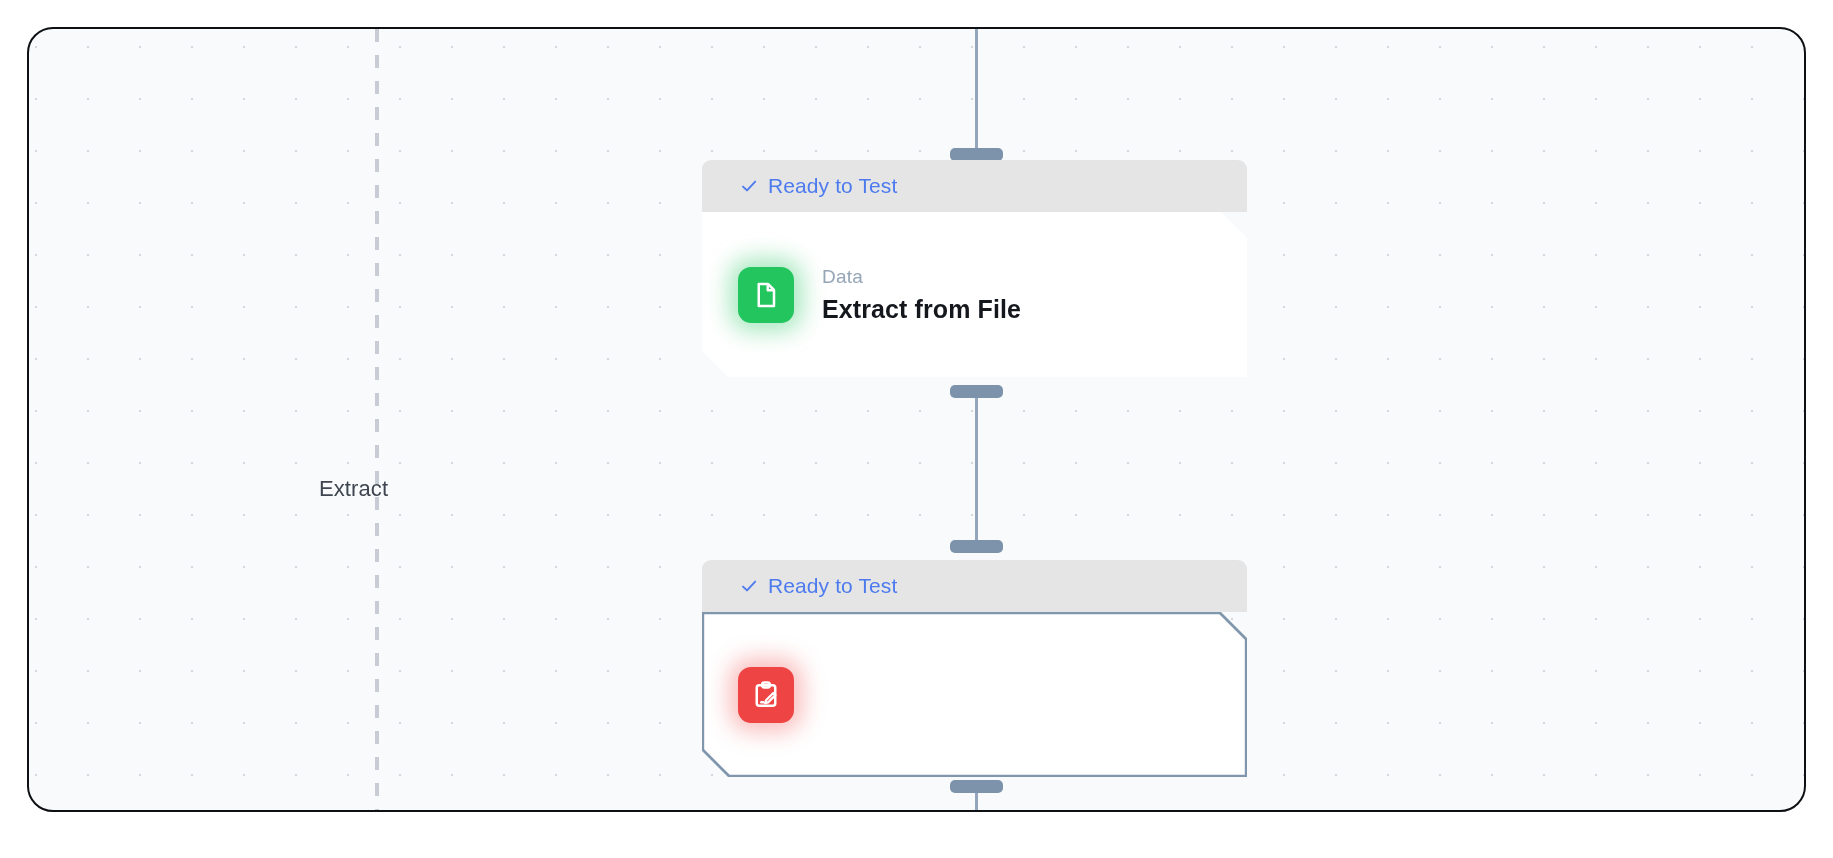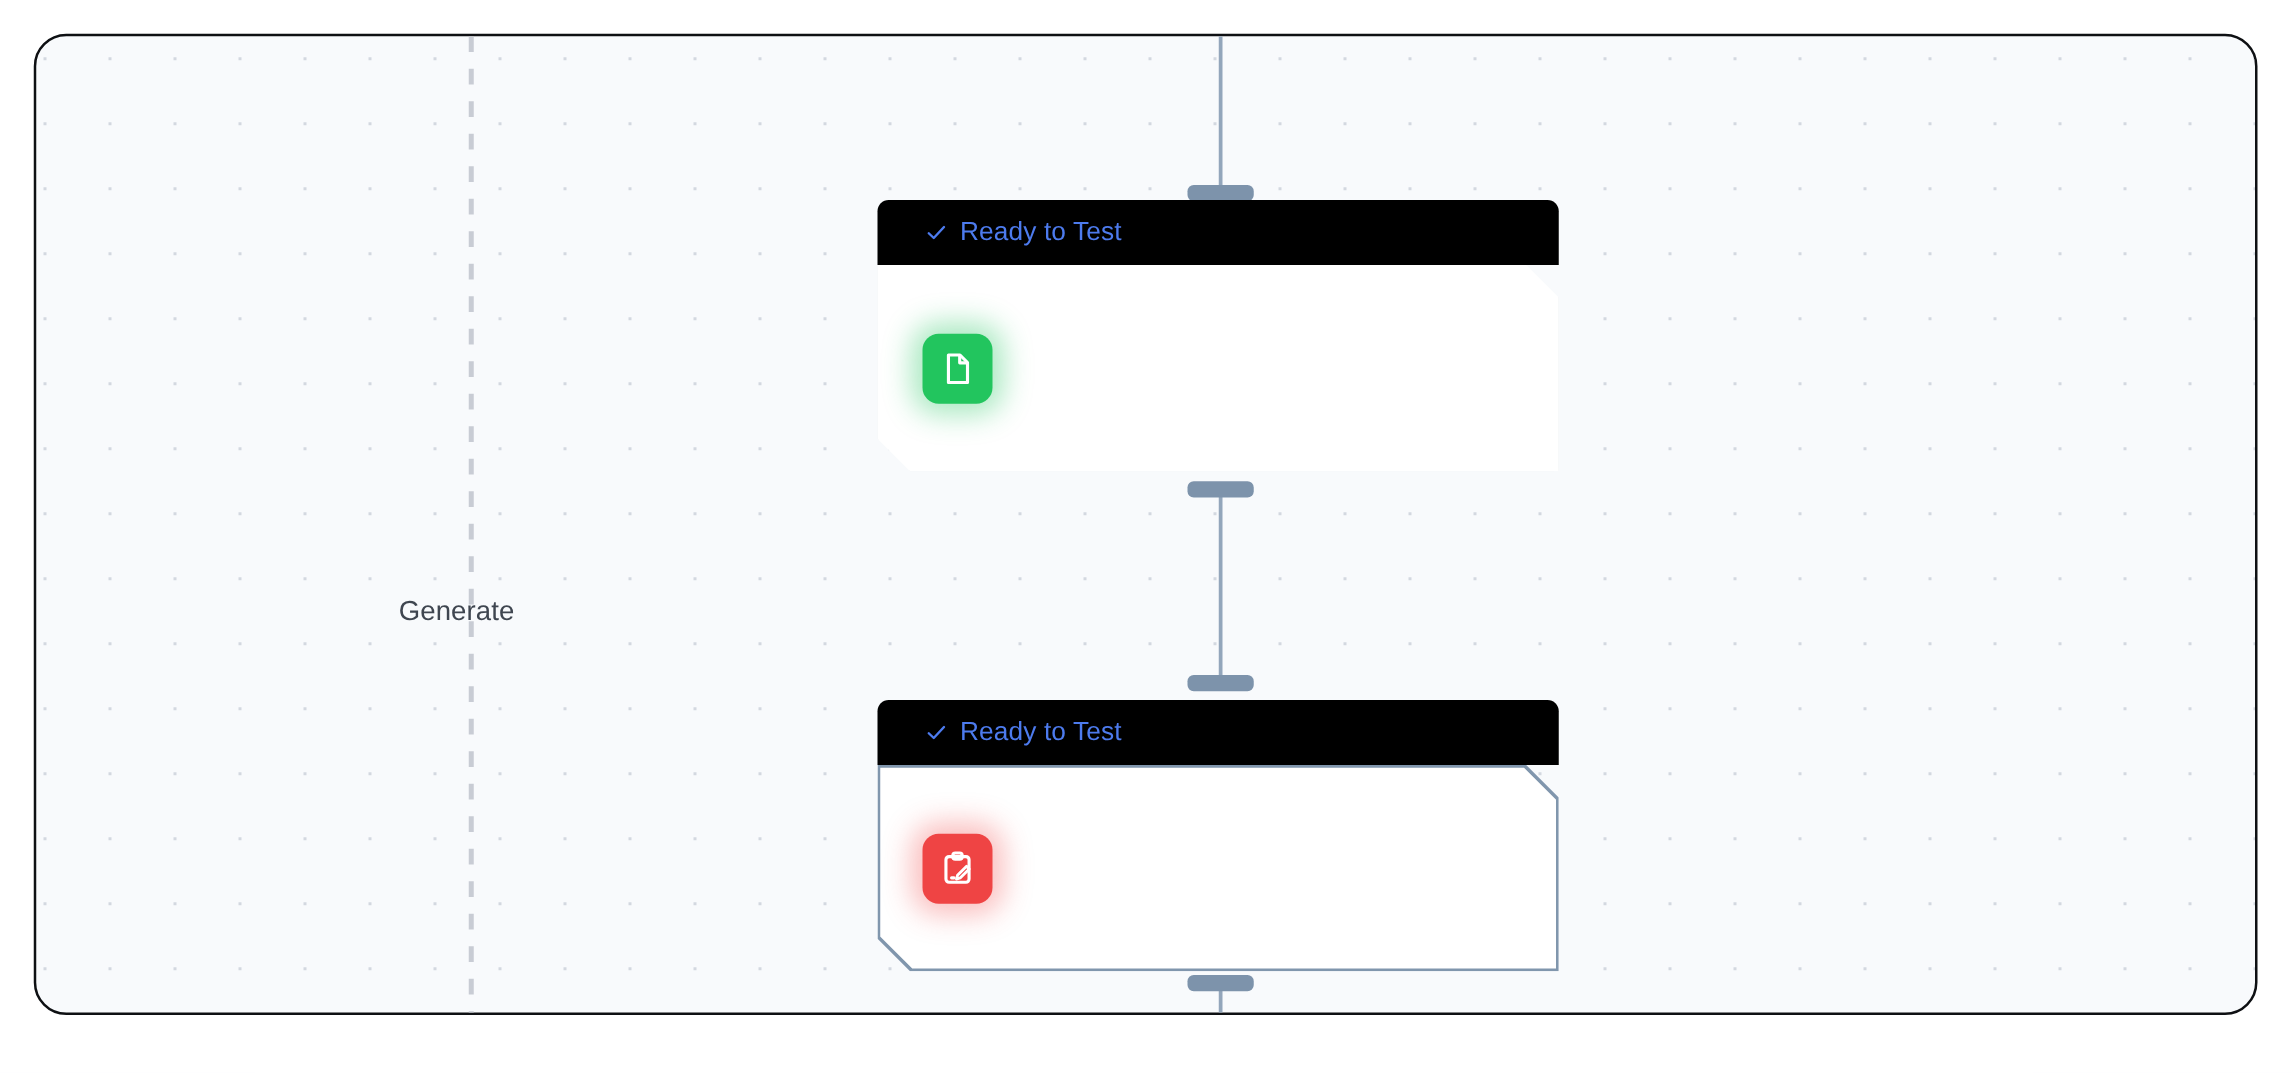--- a/index.html
+++ b/index.html
@@ -97,21 +97,21 @@
   
   .node {
     position: absolute;
     width: 545px;
   }
   #node-extract  { left: 673px; top: 131px; }
   #node-generate { left: 673px; top: 531px; }
 
   .node-status {
     height: 52px;
-    background: #000000;
+    background: #e5e5e5;
     border-radius: 9px 9px 0 0;
     display: flex;
     align-items: center;
     padding-left: 38px;
     gap: 10px;
   }
   .status-check {
     width: 18px;
     height: 18px;
     display: block;
@@ -177,21 +177,21 @@
 </head>
 <body>
 
 <div id="app-frame">
 
   <div id="canvas">
 
     <div id="grid-dots"></div>
 
     <div id="lane-divider"></div>
-    <div id="lane-label">Generate</div>
+    <div id="lane-label">Extract</div>
 
     <div class="edge-line" id="edge-top"></div>
     <div class="edge-line" id="edge-middle"></div>
     <div class="edge-line" id="edge-bottom"></div>
 
     <div class="handle-bar" id="handle-n1-top"></div>
     <div class="handle-bar" id="handle-n1-bottom"></div>
     <div class="handle-bar" id="handle-n2-top"></div>
     <div class="handle-bar" id="handle-n2-bottom"></div>
 
@@ -203,20 +203,24 @@
         </svg>
         <span class="status-text">Ready to Test</span>
       </div>
 
       <div class="node-body plain">
         <div class="node-icon green">
           <svg width="30" height="30" viewBox="0 0 24 24">
             <path d="M6.2 3.2 h7.4 L18.4 8 v12.8 H6.2 Z" fill="none" stroke="#ffffff" stroke-width="2" stroke-linejoin="round"></path>
             <path d="M13.4 3.4 v4.8 h4.9" fill="none" stroke="#ffffff" stroke-width="2" stroke-linejoin="round"></path>
           </svg>
+        </div>
+        <div class="node-meta">
+          <span class="node-category">Data</span>
+          <span class="node-title">Extract from File</span>
         </div>
       </div>
     </div>
 
     <div class="node" id="node-generate">
 
       <div class="node-status">
         <svg class="status-check" viewBox="0 0 18 18">
           <path d="M3 9.6 L7 13.4 L15.2 4.6" fill="none" stroke="#4d7bee" stroke-width="1.9" stroke-linecap="round" stroke-linejoin="round"></path>
         </svg>

